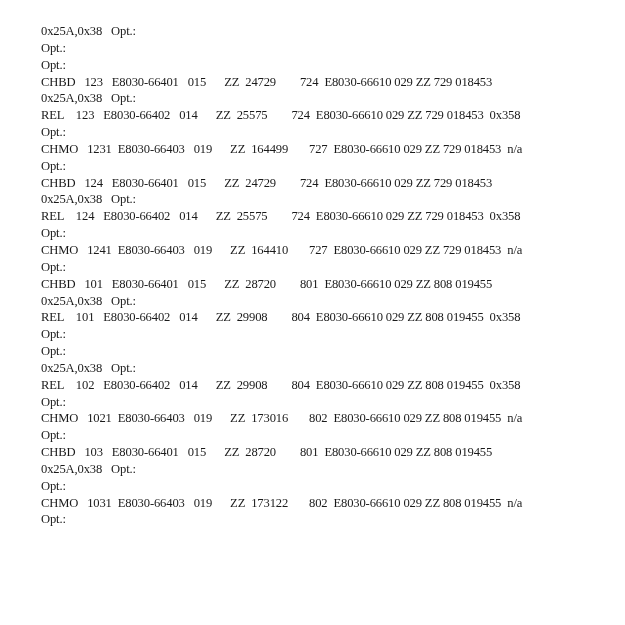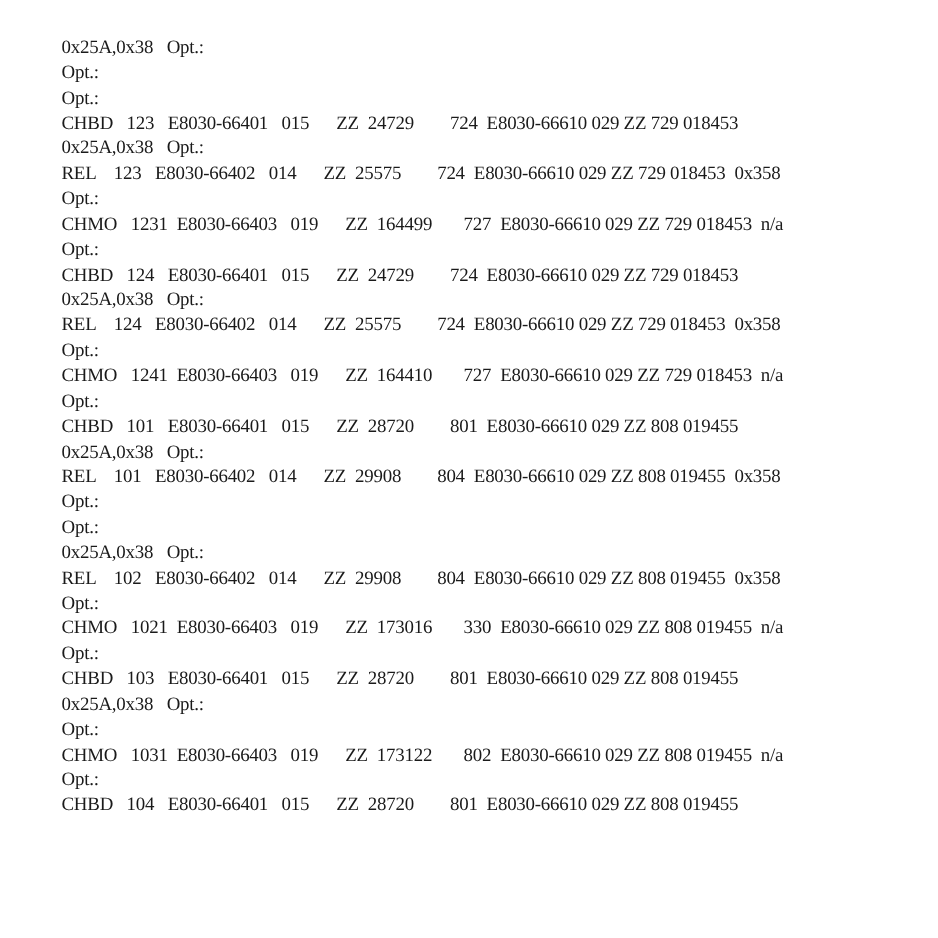--- a/index.html
+++ b/index.html
@@ -35,21 +35,20 @@
   <div class="line">CHMO   1241  E8030-66403   019      ZZ  164410       727  E8030-66610 029 ZZ 729 018453  n/a</div>
   <div class="line">Opt.:</div>
   <div class="line">CHBD   101   E8030-66401   015      ZZ  28720        801  E8030-66610 029 ZZ 808 019455</div>
   <div class="line">0x25A,0x38   Opt.:</div>
   <div class="line">REL    101   E8030-66402   014      ZZ  29908        804  E8030-66610 029 ZZ 808 019455  0x358</div>
   <div class="line">Opt.:</div>
   <div class="line">Opt.:</div>
   <div class="line">0x25A,0x38   Opt.:</div>
   <div class="line">REL    102   E8030-66402   014      ZZ  29908        804  E8030-66610 029 ZZ 808 019455  0x358</div>
   <div class="line">Opt.:</div>
-  <div class="line">CHMO   1021  E8030-66403   019      ZZ  173016       330  E8030-66610 029 ZZ 808 019455  n/a</div>
+  <div class="line">CHMO   1021  E8030-66403   019      ZZ  173016       802  E8030-66610 029 ZZ 808 019455  n/a</div>
   <div class="line">Opt.:</div>
   <div class="line">CHBD   103   E8030-66401   015      ZZ  28720        801  E8030-66610 029 ZZ 808 019455</div>
   <div class="line">0x25A,0x38   Opt.:</div>
   <div class="line">Opt.:</div>
   <div class="line">CHMO   1031  E8030-66403   019      ZZ  173122       802  E8030-66610 029 ZZ 808 019455  n/a</div>
   <div class="line">Opt.:</div>
-  <div class="line">CHBD   104   E8030-66401   015      ZZ  28720        801  E8030-66610 029 ZZ 808 019455</div>
 </div>
 
 </body></html>

